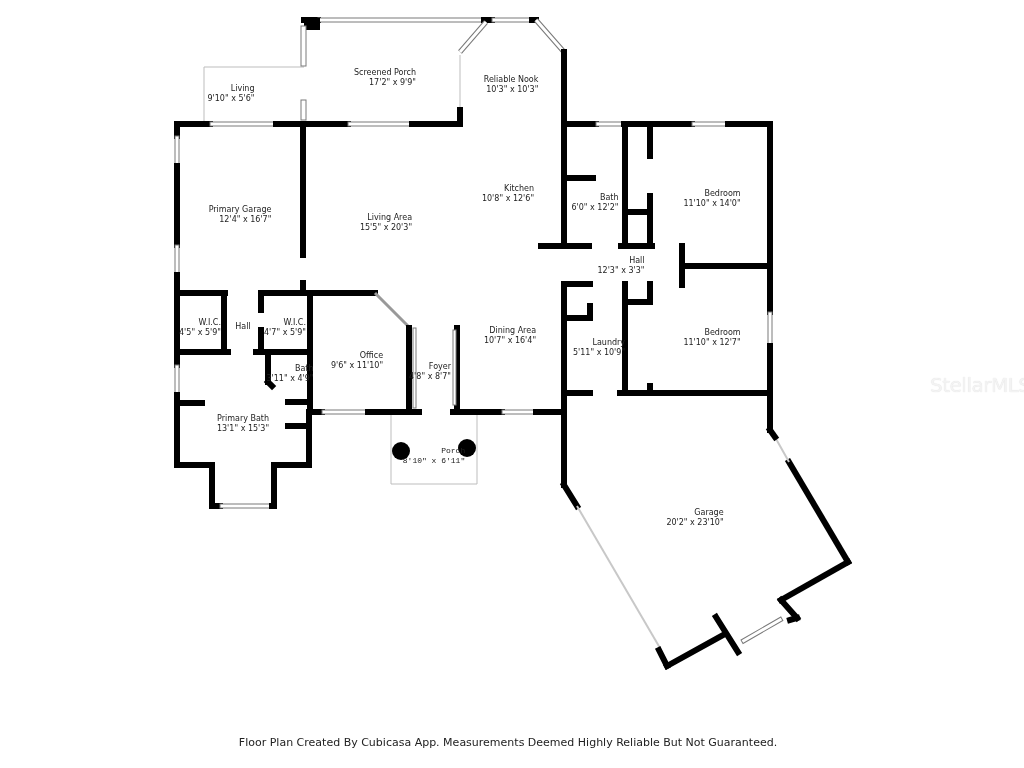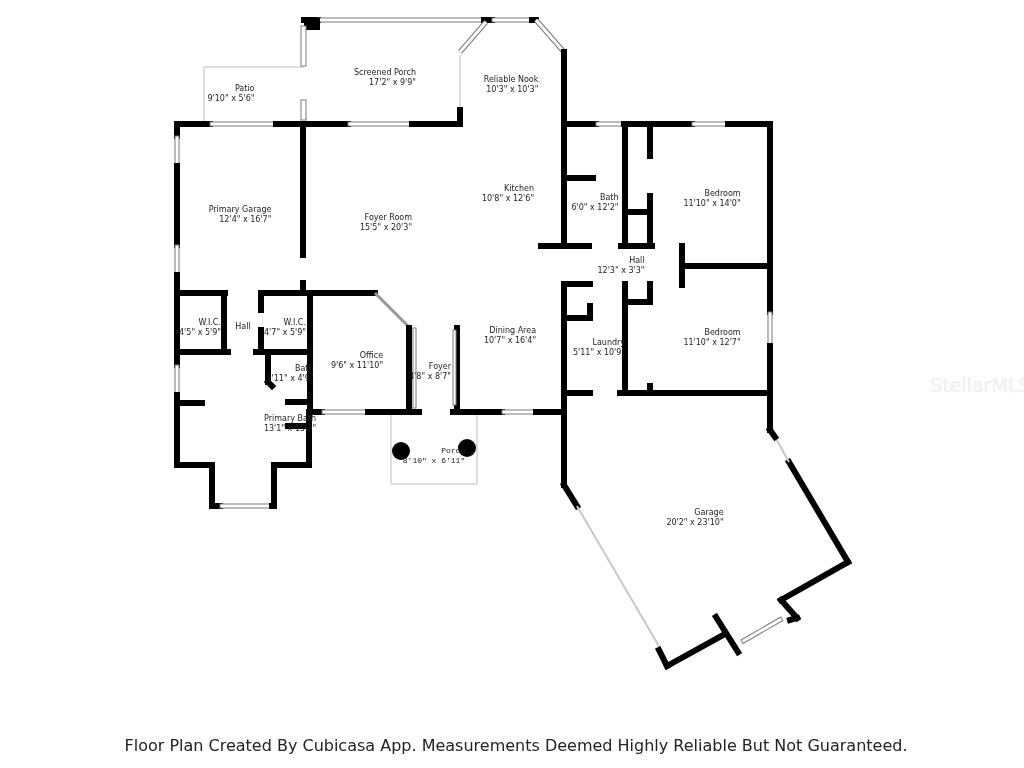--- a/index.html
+++ b/index.html
@@ -4,21 +4,21 @@
   <style>
     html, body { margin: 0; padding: 0; background: #ffffff; }
     body { width: 1024px; height: 768px; position: relative; overflow: hidden; font-family: "DejaVu Sans", sans-serif; }
     #plan { position: absolute; left: 0; top: 0; width: 1024px; height: 768px; }
     .wall { stroke: #000; stroke-width: 6; fill: none; stroke-linecap: square; }
     .thin { stroke: #bdbdbd; stroke-width: 1; fill: none; }
     .win { stroke: #7a7a7a; stroke-width: 1; fill: #fff; }
     .label { position: absolute; transform: translate(-50%, -50%); text-align: right; font-size: 8px; line-height: 10px; color: #222; white-space: nowrap; }
     .label span { display: block; }
     #watermark { position: absolute; left: 930px; top: 373px; font-size: 20px; color: #f3f3f3; text-shadow: 0 0 1px #d8d8d8; letter-spacing: -0.5px; }
-    #footer { position: absolute; left: 0; width: 1016px; top: 736px; text-align: center; font-size: 16px; color: #222; margin-left: 8px; }
+    #footer { position: absolute; left: 0; width: 1016px; top: 736px; text-align: center; font-size: 11px; color: #222; }
   </style>
 </head>
 <body>
 
 <svg id="plan" viewBox="0 0 1024 768" xmlns="http://www.w3.org/2000/svg">
 
   <polyline class="thin" points="304,67 204,67 204,122"></polyline>
 
   <polyline class="thin" points="391,413 391,484 477,484 477,413"></polyline>
 
@@ -147,37 +147,37 @@
     <line class="wall" x1="790" y1="620" x2="797" y2="618"></line>
     <line class="wall" x1="781" y1="600" x2="797" y2="618"></line>
     <line class="wall" x1="781" y1="600" x2="848" y2="562"></line>
     <line class="wall" x1="848" y1="562" x2="789" y2="462"></line>
     <line x1="789" y1="462" x2="775" y2="437" stroke="#c8c8c8" stroke-width="2"></line>
     <line class="wall" x1="770" y1="430" x2="775" y2="437"></line>
   </g>
 </svg>
 
 <div class="label" style="left:231px;top:94px;">
-  <span>Patio</span>
+  <span>Living</span>
     <span>9'10" x 5'6"</span>
 </div>
 <div class="label" style="left:385px;top:78px;">
   <span>Screened Porch</span>
     <span>17'2" x 9'9"</span>
 </div>
 <div class="label" style="left:511px;top:85px;">
   <span>Reliable Nook</span>
     <span>10'3" x 10'3"</span>
 </div>
 <div class="label" style="left:240px;top:215px;">
   <span>Primary Garage</span>
     <span>12'4" x 16'7"</span>
 </div>
 <div class="label" style="left:386px;top:223px;">
-  <span>Foyer Room</span>
+  <span>Living Area</span>
     <span>15'5" x 20'3"</span>
 </div>
 <div class="label" style="left:508px;top:194px;">
   <span>Kitchen</span>
     <span>10'8" x 12'6"</span>
 </div>
 <div class="label" style="left:595px;top:203px;">
   <span>Bath</span>
     <span>6'0" x 12'2"</span>
 </div>
@@ -217,21 +217,21 @@
     <span>10'7" x 16'4"</span>
 </div>
 <div class="label" style="left:599px;top:348px;">
   <span>Laundry</span>
     <span>5'11" x 10'9"</span>
 </div>
 <div class="label" style="left:712px;top:338px;">
   <span>Bedroom</span>
     <span>11'10" x 12'7"</span>
 </div>
-<div class="label" style="left:243px;top:424px;margin-left:47px;">
+<div class="label" style="left:243px;top:424px;">
   <span>Primary Bath</span>
     <span>13'1" x 15'3"</span>
 </div>
 <div class="label" style="left:434px;top:456px;font-family:Liberation Mono, monospace;">
   <span>Porch</span>
     <span>8'10" x 6'11"</span>
 </div>
 <div class="label" style="left:695px;top:518px;">
   <span>Garage</span>
     <span>20'2" x 23'10"</span>

